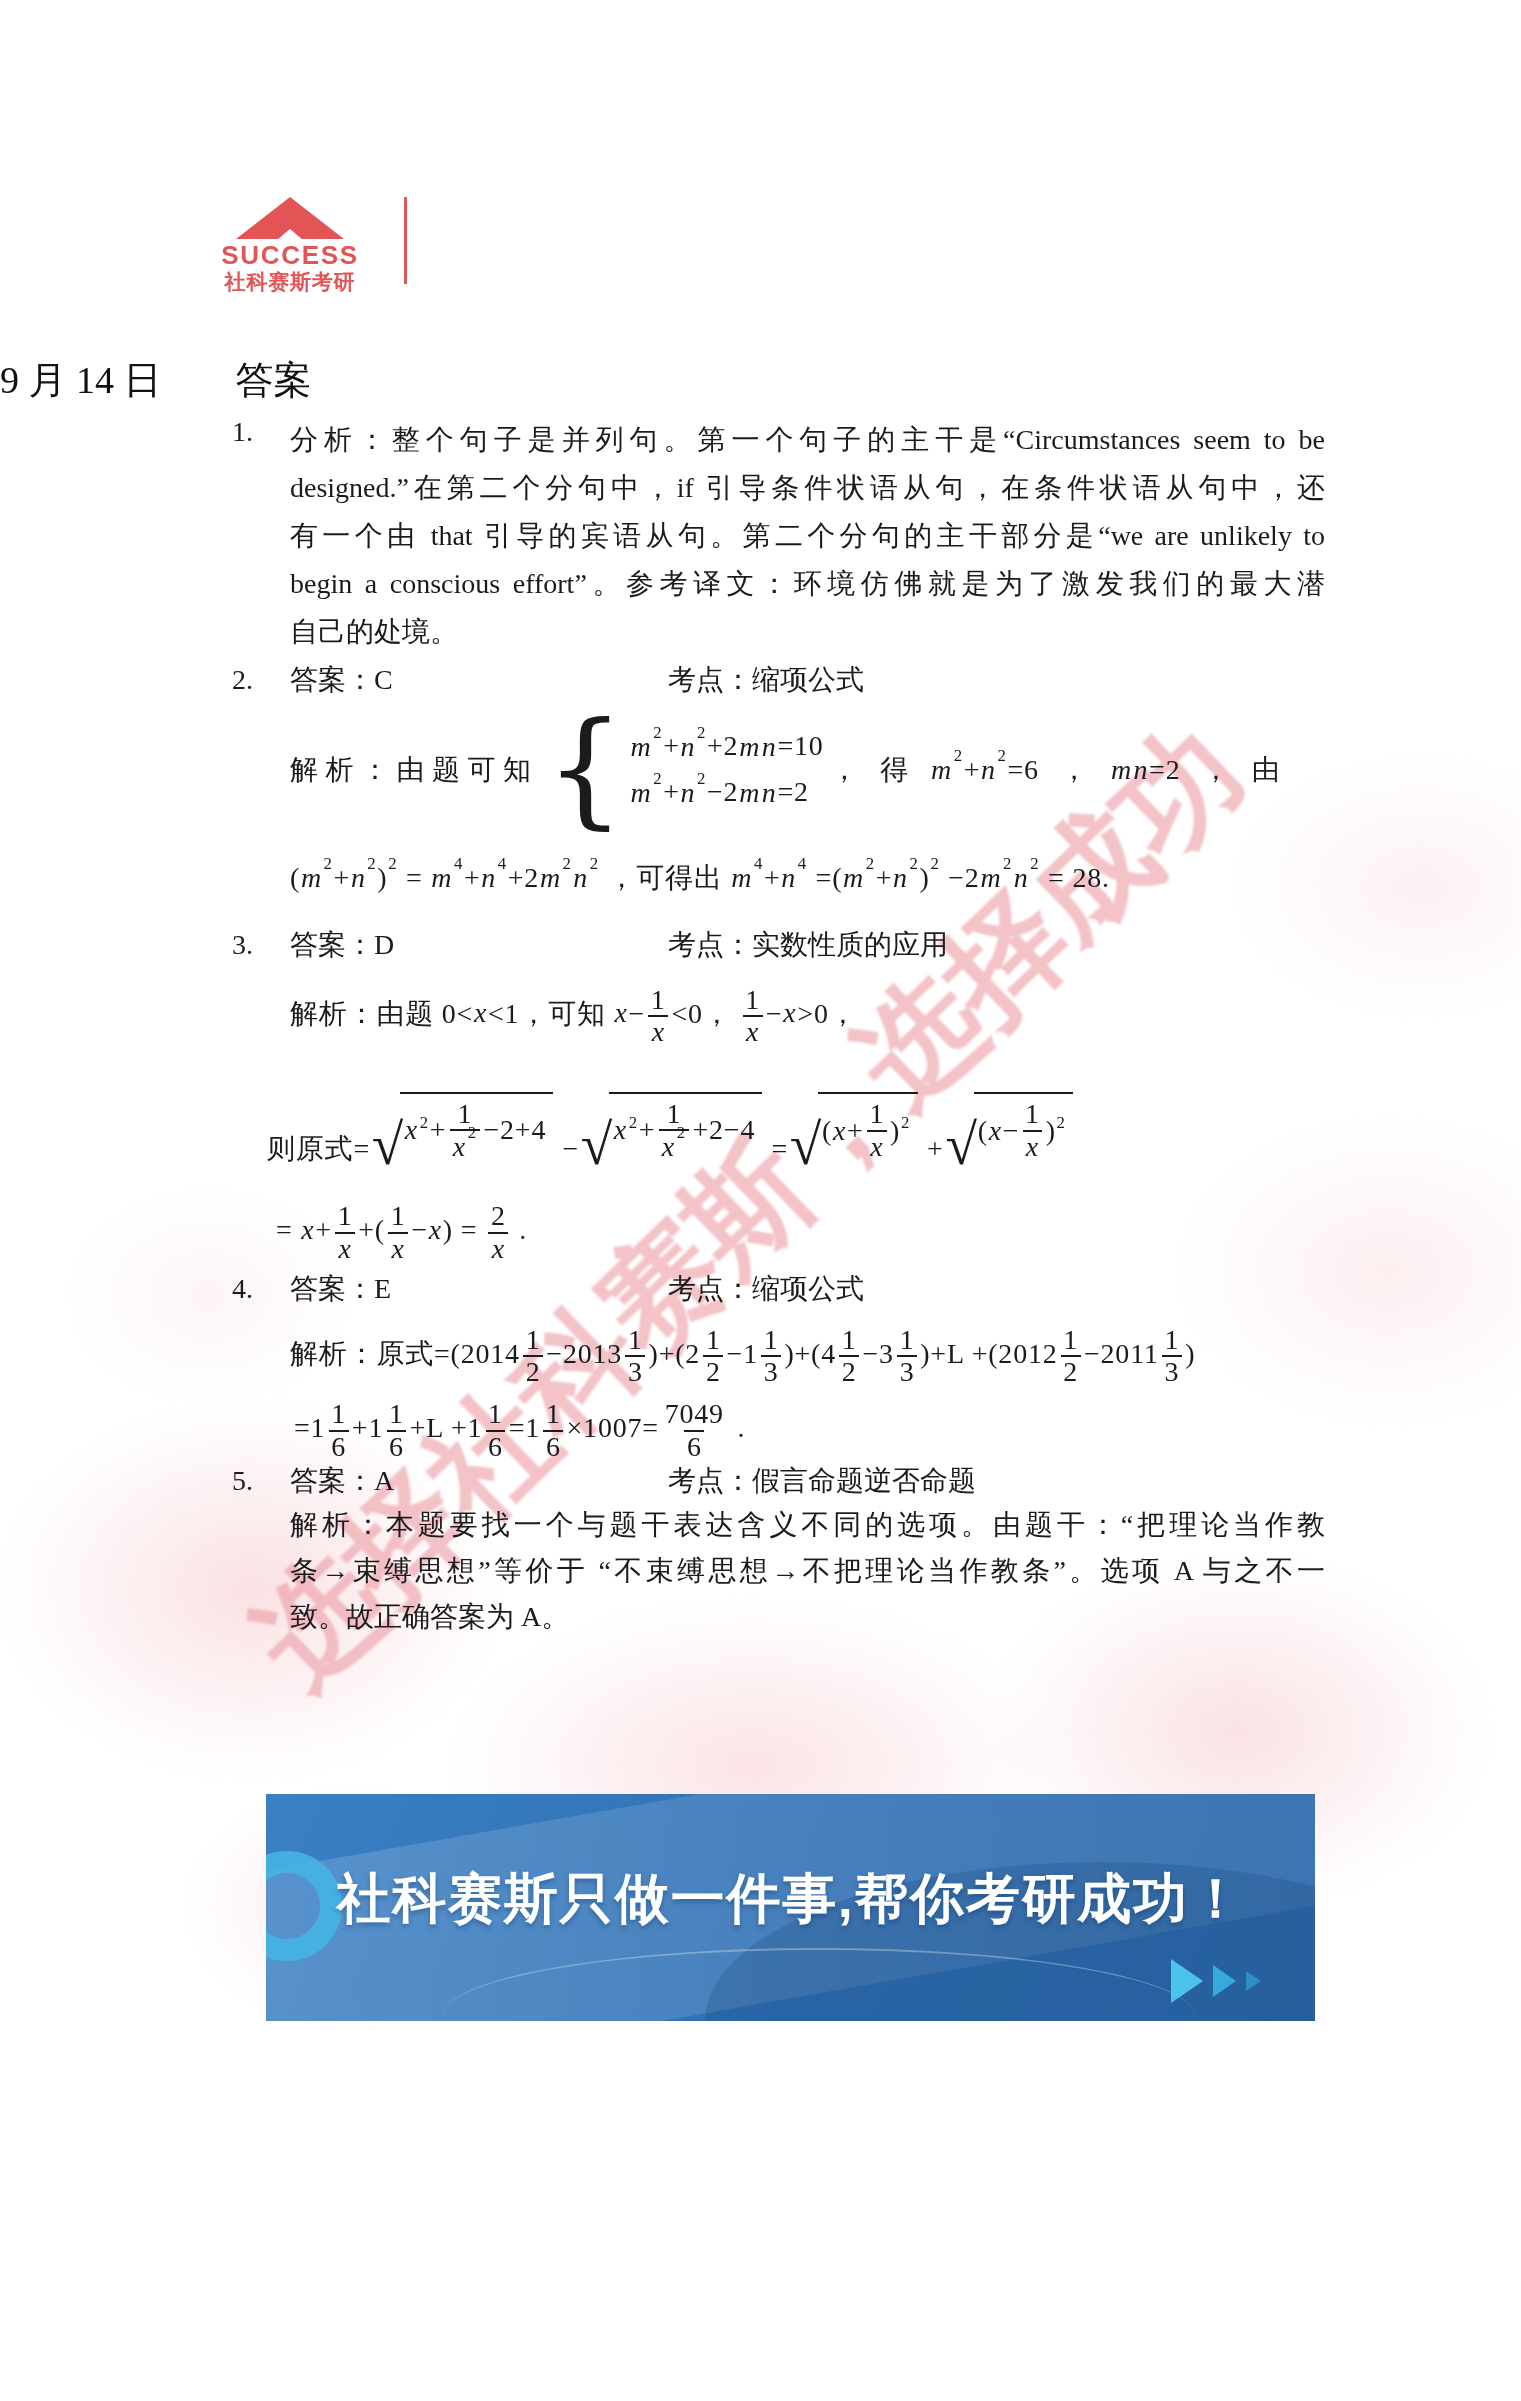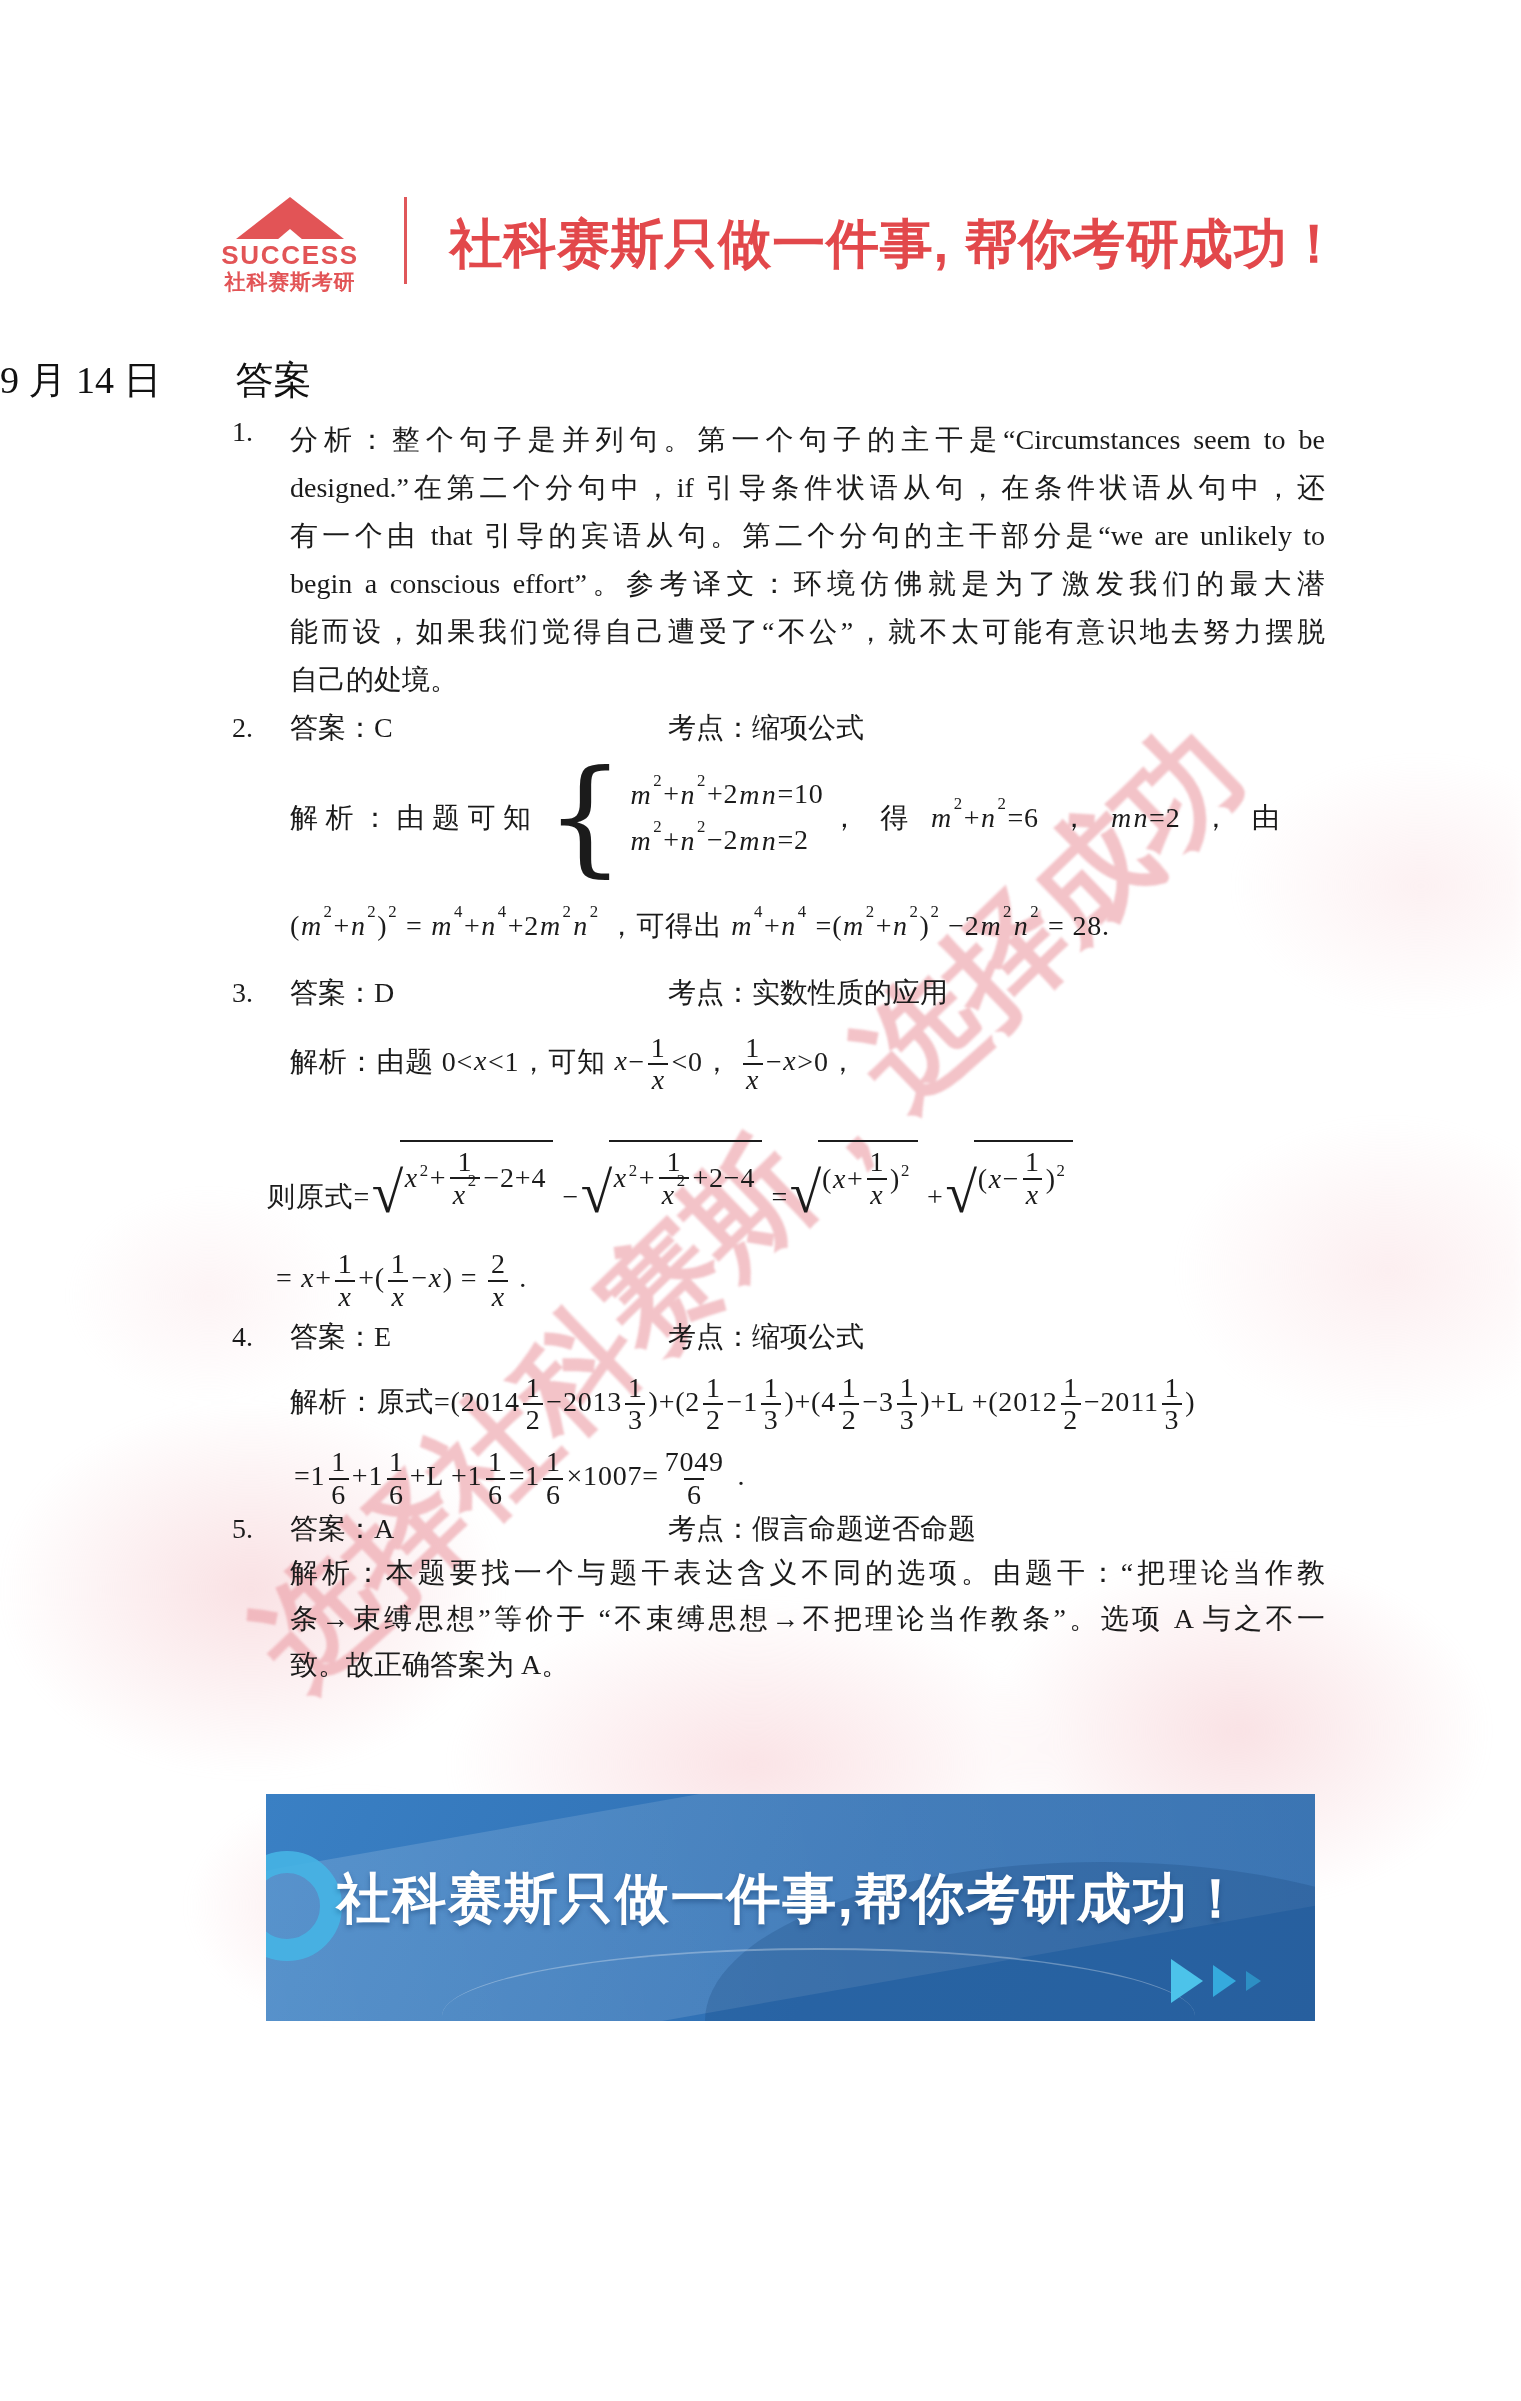--- a/index.html
+++ b/index.html
@@ -112,37 +112,35 @@
 
   <div class="header">
     <div class="logo">
       <div class="tri">
         <div class="tri-notch"></div>
       </div>
       <div class="brand">SUCCESS</div>
       <div class="brand-sub">社科赛斯考研</div>
     </div>
     <div class="hdr-divider"></div>
-    <div class="hdr-slogan">社科赛斯只做一件事, 帮你考研成功！</div>
   </div>
 
   <div class="title">
     <span class="t-date">9 月 14 日</span><span>答案</span>
   </div>
 
   <div class="content">
 
     <div class="irow">
       <span class="num">1.</span>
       <div class="plines">
         <div class="jline">分析：整个句子是并列句。第一个句子的主干是“Circumstances seem to be</div>
         <div class="jline">designed.”在第二个分句中，if 引导条件状语从句，在条件状语从句中，还</div>
         <div class="jline">有一个由 that 引导的宾语从句。第二个分句的主干部分是“we are unlikely to</div>
         <div class="jline">begin a conscious effort”。参考译文：环境仿佛就是为了激发我们的最大潜</div>
-        <div class="jline">能而设，如果我们觉得自己遭受了“不公”，就不太可能有意识地去努力摆脱</div>
         <div class="jline last">自己的处境。</div>
       </div>
     </div>
 
     <div class="irow hrow" id="i2h">
       <span class="num">2.</span>
       <span class="ans">答案：C</span>
       <span>考点：缩项公式</span>
     </div>
     <div class="mrow" id="i2cases">

